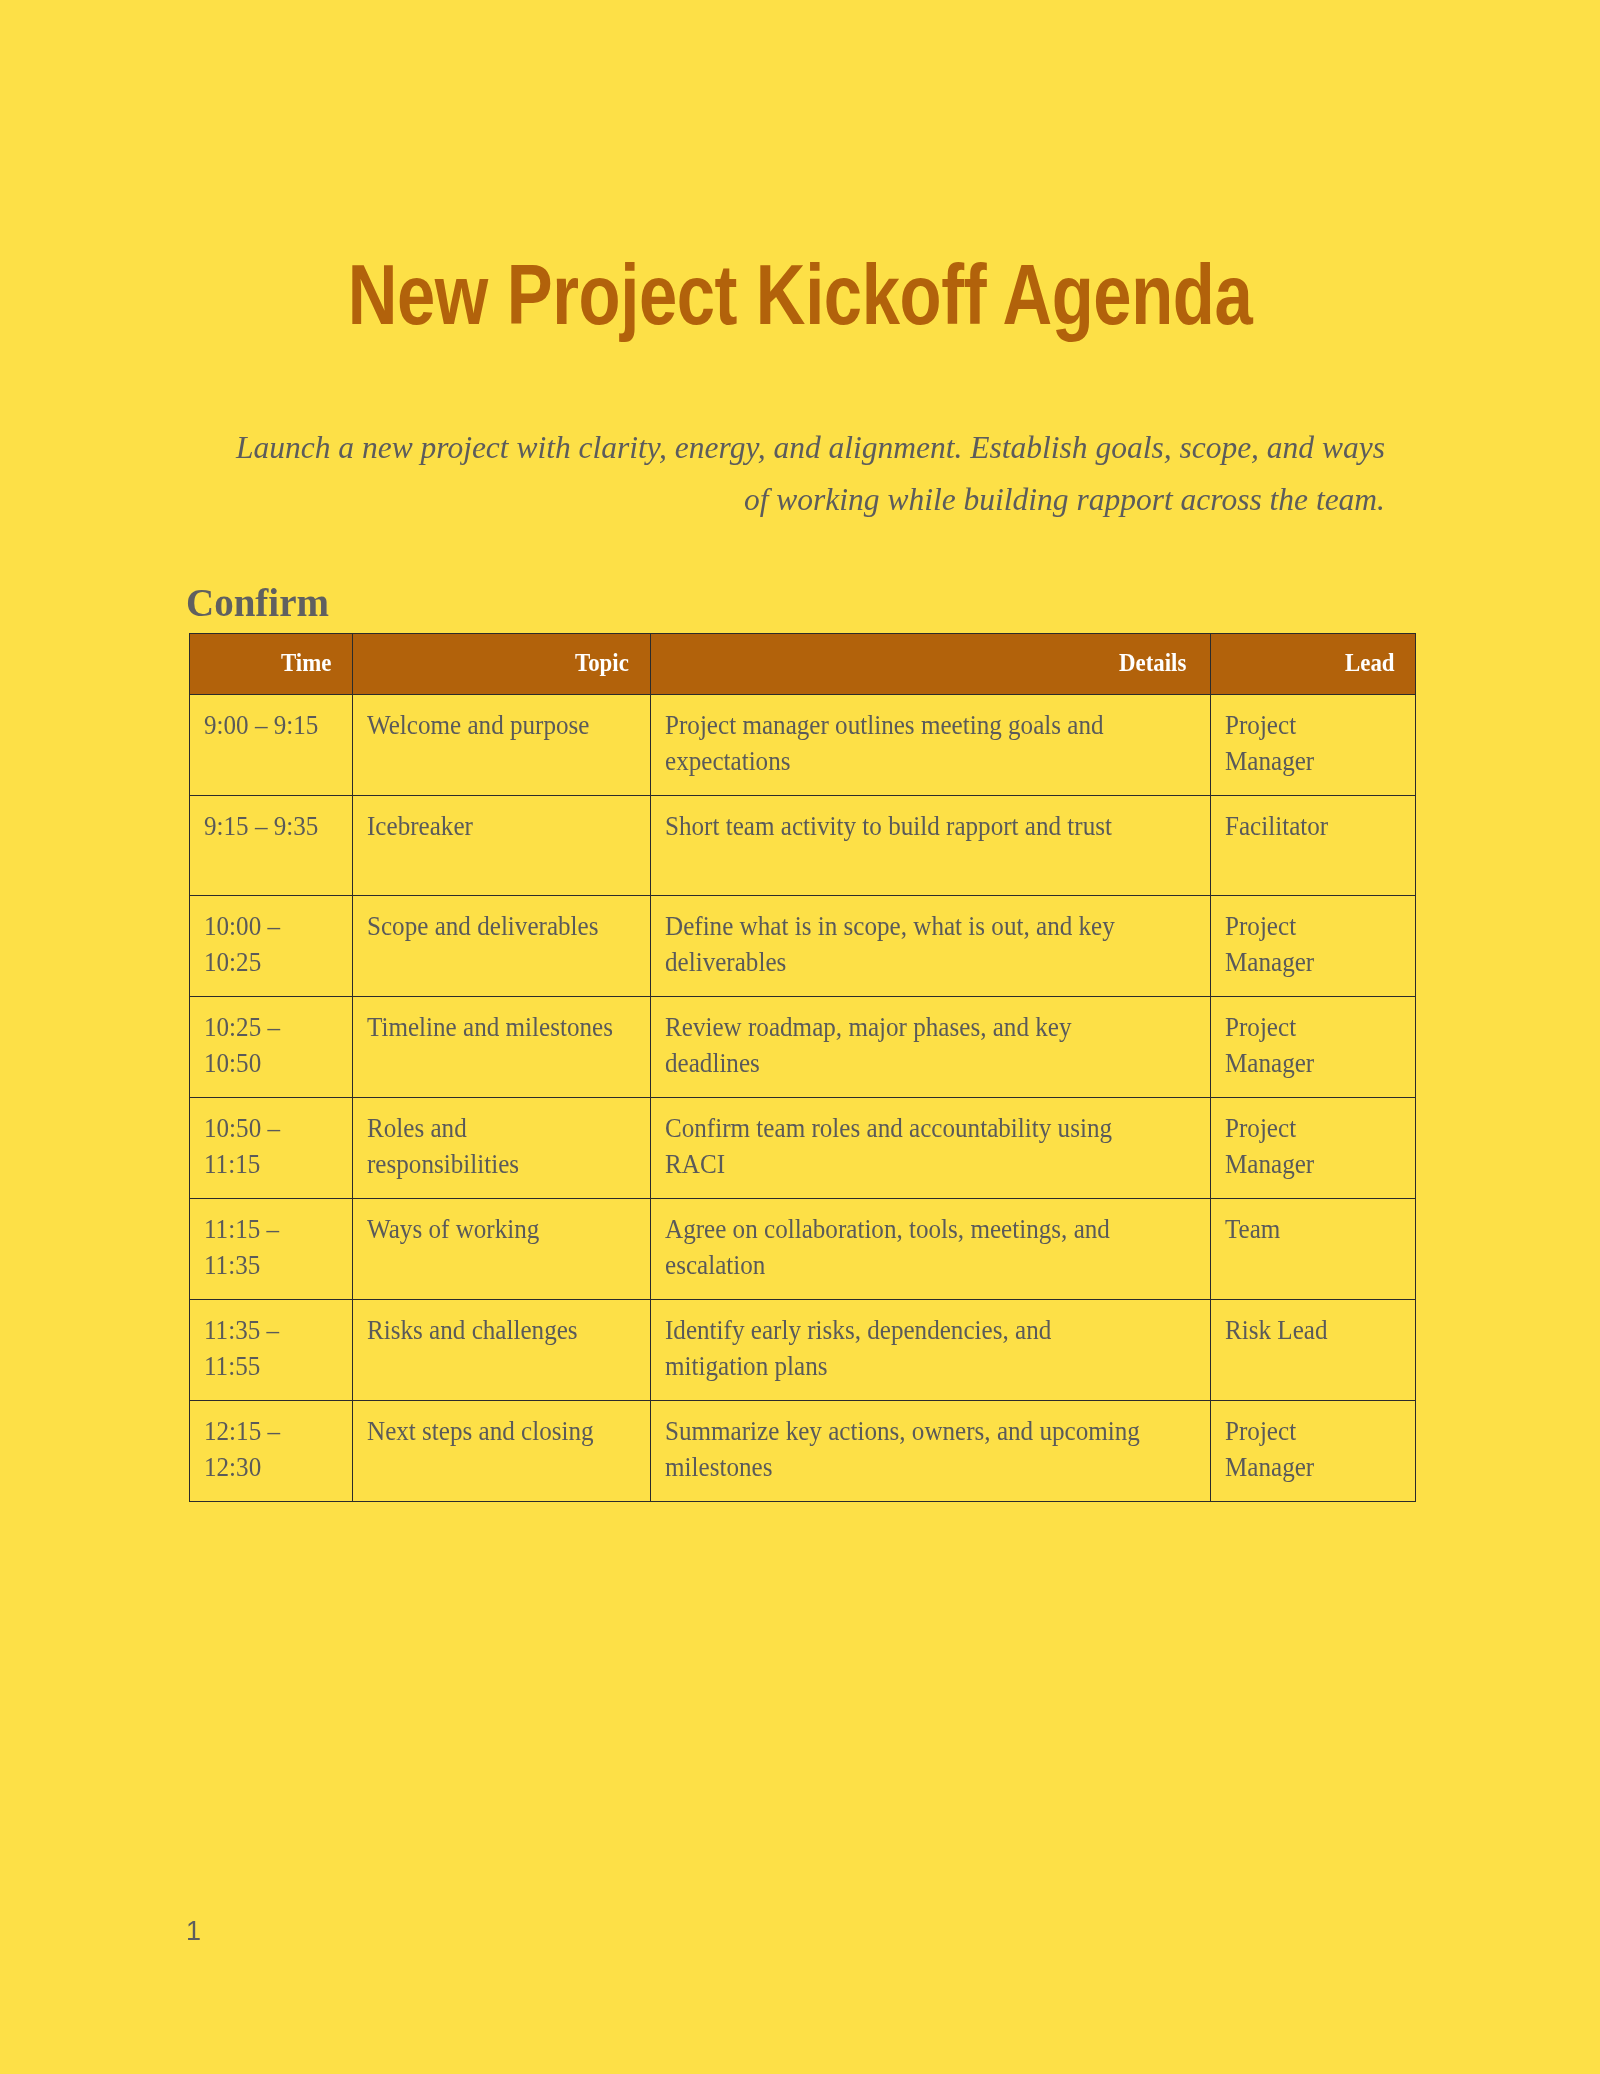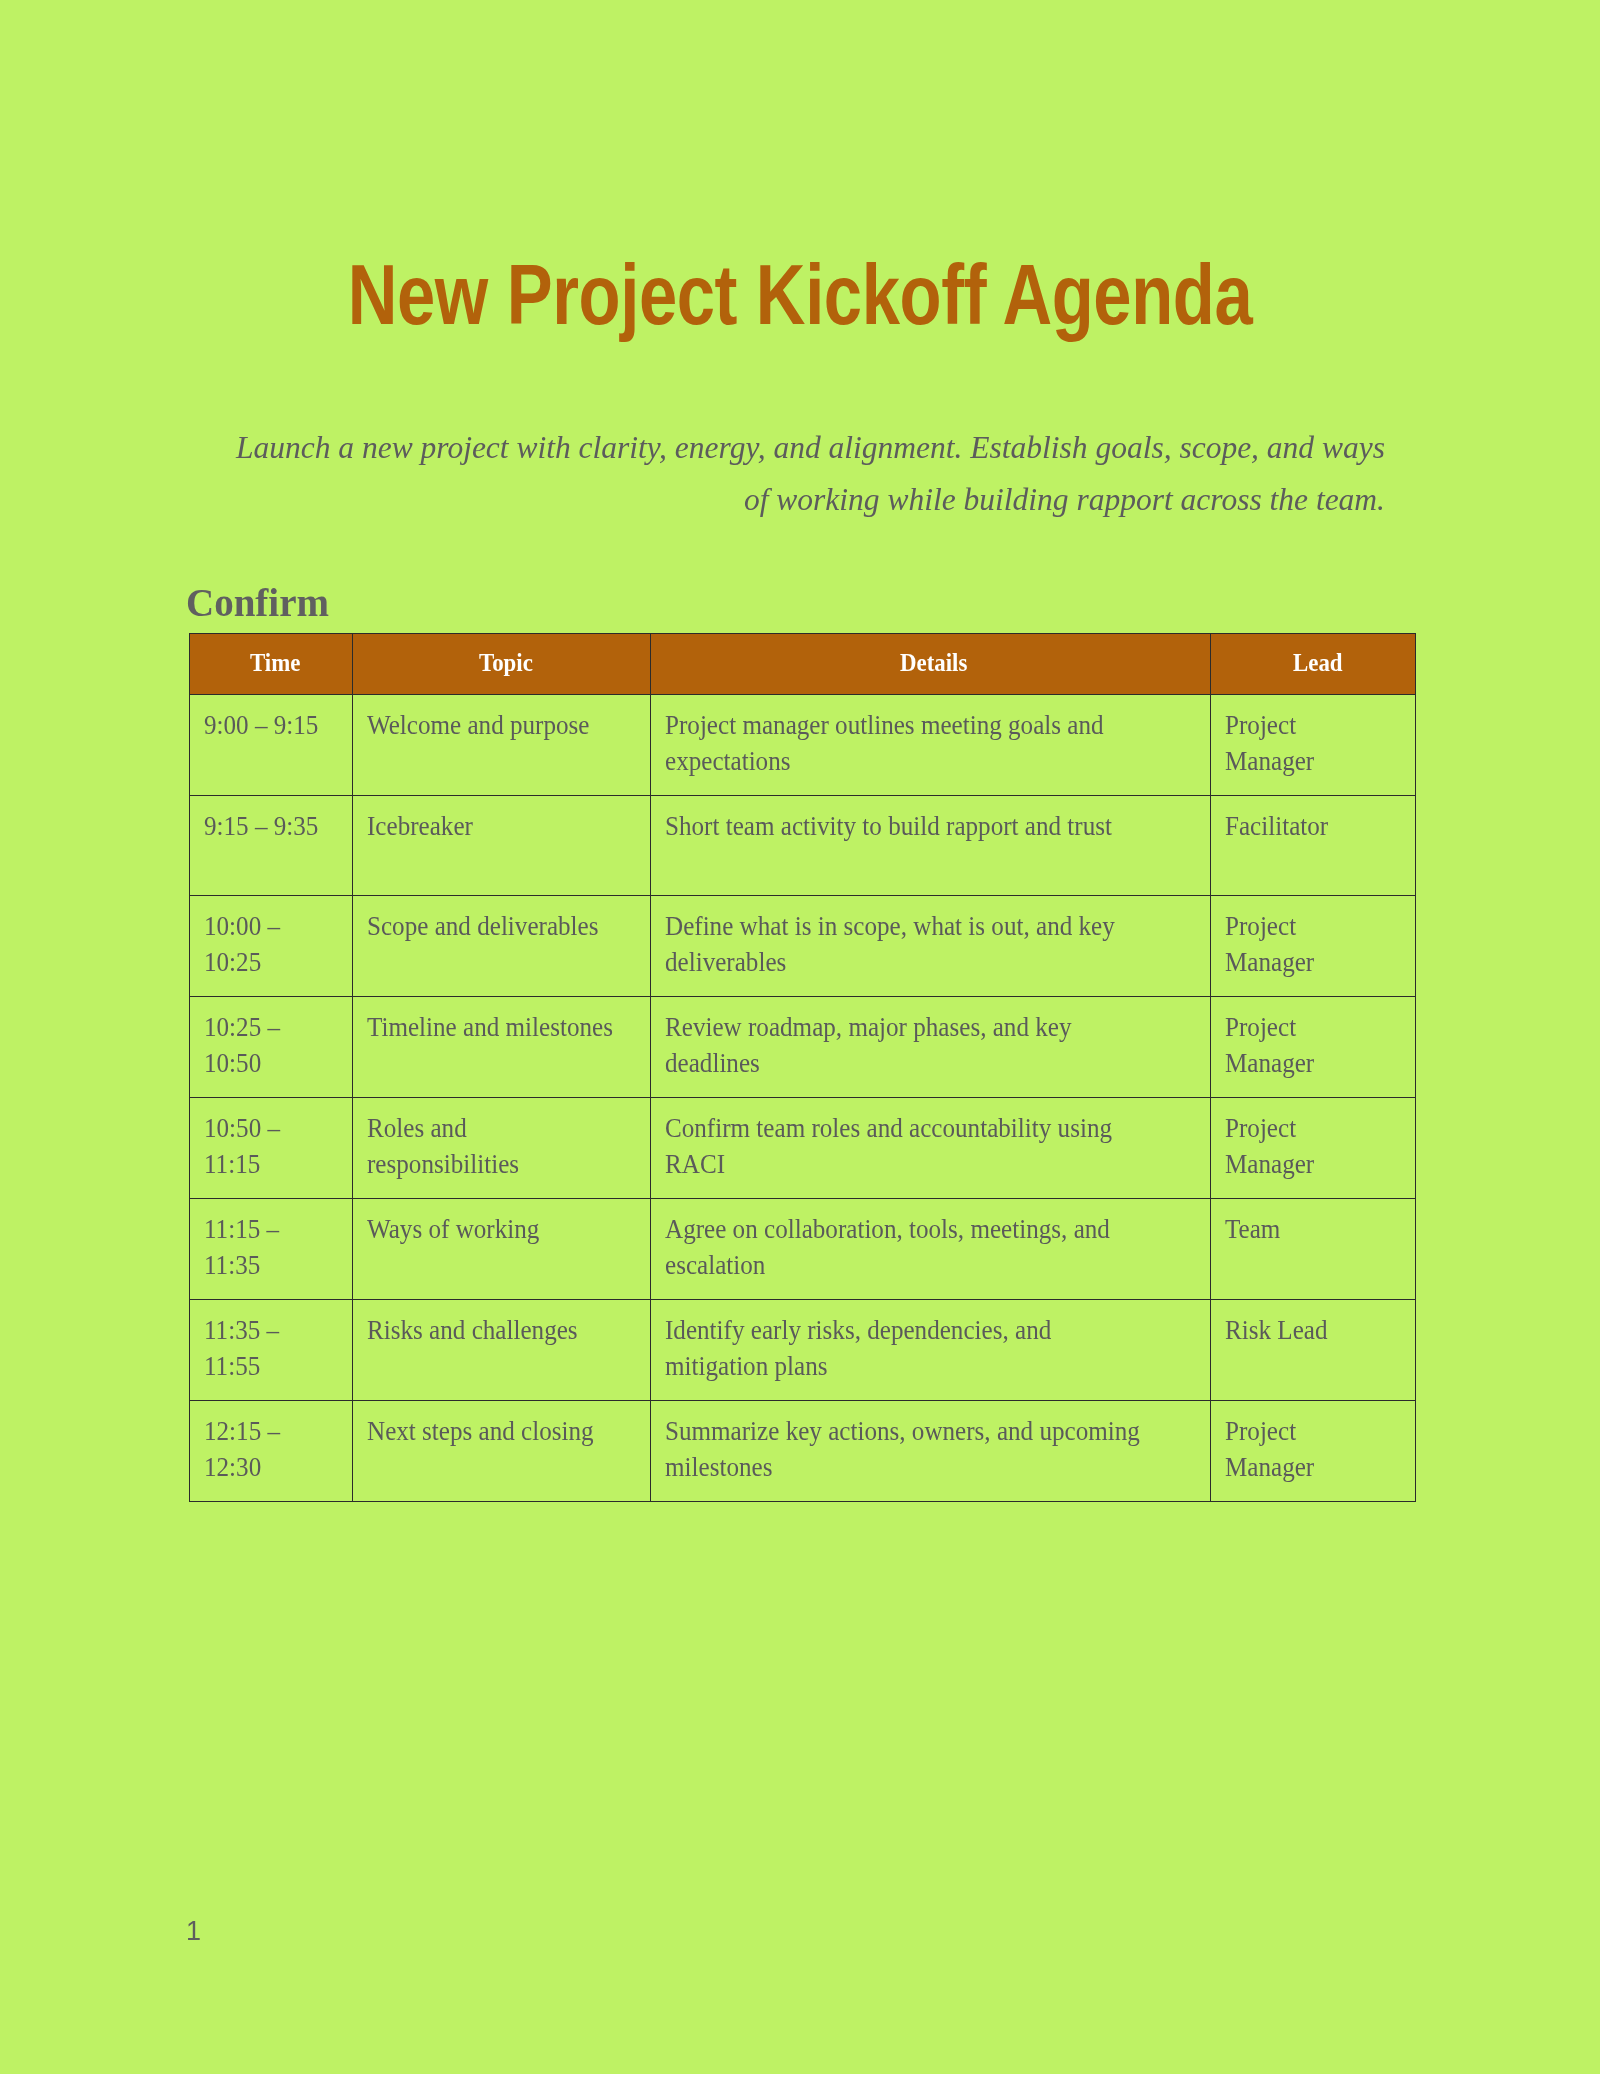--- a/index.html
+++ b/index.html
@@ -11,21 +11,21 @@
     width: 1600px;
     height: 2074px;
     position: relative;
     font-family: "Liberation Serif", "DejaVu Serif", serif;
     -webkit-font-smoothing: antialiased;
   }
 
   .page {
     position: absolute;
     inset: 0;
-    background: #bef264;
+    background: #fde047;
     box-sizing: border-box;
     padding: 0;
   }
 
   
   .doc-title {
     position: absolute;
     left: 0;
     right: 0;
     top: 188px;
@@ -84,21 +84,21 @@
   table.agenda col.c-topic   { width: 298px; }
   table.agenda col.c-details { width: 560px; }
   table.agenda col.c-lead    { width: 205px; }
 
   table.agenda thead th {
     background: #b2620b;
     color: #ffffff;
     font-weight: 700;
     font-size: 26px;
     line-height: 30px;
-    text-align: center;
+    text-align: right;
     padding: 14px 14px 16px 30px;
     border: 1.6px solid #2b2b2b;
     vertical-align: middle;
     box-sizing: border-box;
     transform-origin: left center;
   }
   table.agenda thead th span {
     display: inline-block;
     transform: scaleX(0.88);
     transform-origin: left center;

